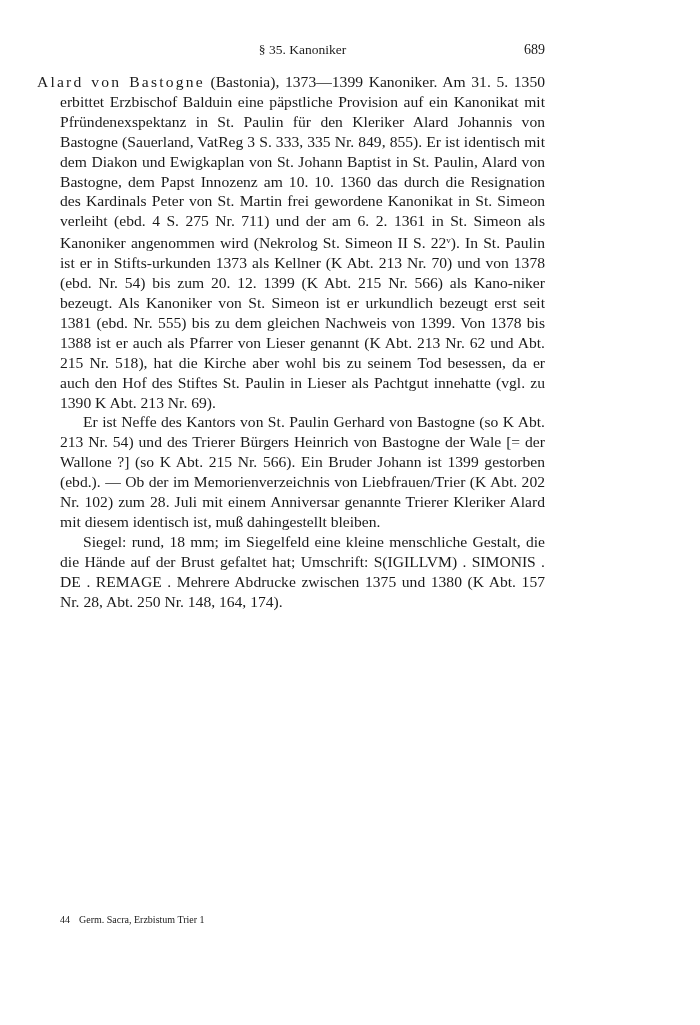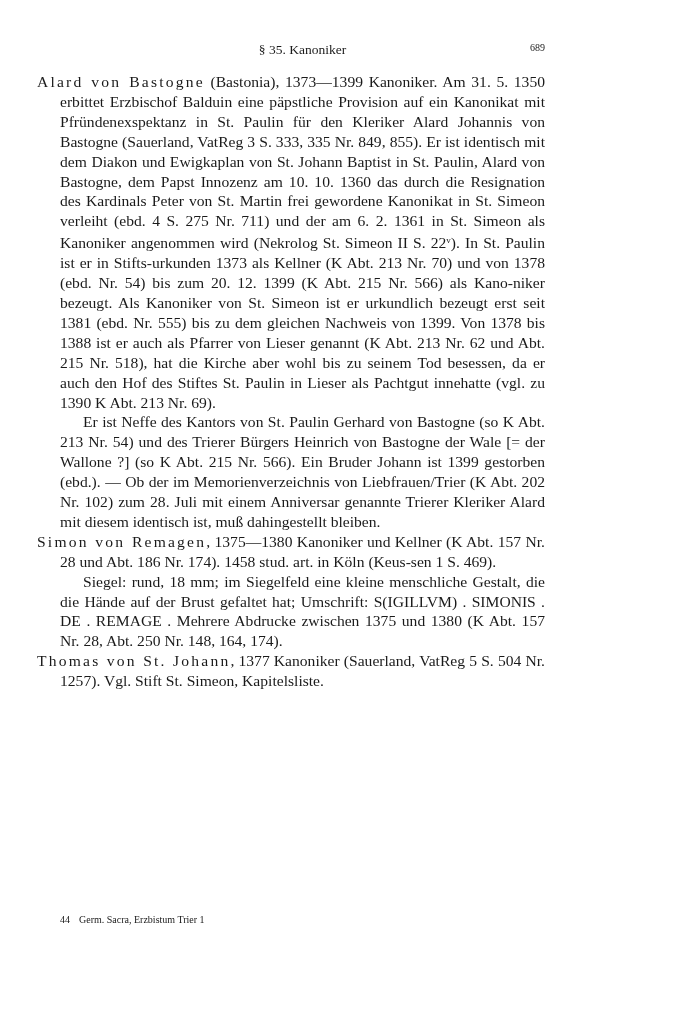--- a/index.html
+++ b/index.html
@@ -1,20 +1,20 @@
 <!DOCTYPE html>
 <html><head>
 <meta charset="utf-8">
 <style>
   html, body { margin:0; padding:0; background:#ffffff; }
   body { width:700px; height:1025px; position:relative; overflow:hidden;
          font-family:"Liberation Serif","DejaVu Serif",serif; color:#1a1a1a; }
   .running-head { position:absolute; top:42px; left:60px; width:485px; height:20px; font-size:13.5px; }
   .running-head .title { position:absolute; left:0; right:0; text-align:center; padding-left:0; }
-  .running-head .pageno { position:absolute; right:0; top:0; font-size:10px; }
+  .running-head .pageno { position:absolute; right:0; top:0; font-size:14px; }
   .body { position:absolute; top:72px; left:37px; width:508px; font-size:15.6px; line-height:19.9px; }
   .entry p { margin:0; text-align:justify; text-align-last:left; }
   .entry .lead { text-indent:0; padding-left:23px; text-indent:-23px; }
   .entry .para { padding-left:23px; text-indent:23px; }
   .spaced { letter-spacing:2.2px; }
   .it { }
   .sup { font-size:9px; vertical-align:5px; }
   .footnote { position:absolute; top:914px; left:60px; font-size:10px; }
   .footnote .num { margin-right:9px; }
 </style>
@@ -27,25 +27,21 @@
 </div>
 
 <div class="body">
 
   <div class="entry">
     <p class="lead"><span class="spaced">Alard von Bastogne</span> <span class="it">(Bastonia)</span><span>, 1373—1399 Kanoniker. Am 31. 5. 1350 erbittet Erzbischof Balduin eine päpstliche Provision auf ein Kanonikat mit Pfründenexspektanz in St. Paulin für den Kleriker Alard </span><span class="it">Johannis</span><span> von Bastogne (Sauerland, VatReg 3 S. 333, 335 Nr. 849, 855). Er ist identisch mit dem Diakon und Ewigkaplan von St. Johann Baptist in St. Paulin, Alard von Bastogne, dem Papst Innozenz am 10. 10. 1360 das durch die Resignation des Kardinals Peter von St. Martin frei gewordene Kanonikat in St. Simeon verleiht (ebd. 4 S. 275 Nr. 711) und der am 6. 2. 1361 in St. Simeon als Kanoniker angenommen wird (Nekrolog St. Simeon II S. 22</span><span class="sup">v</span><span>). In St. Paulin ist er in Stifts-urkunden 1373 als Kellner (K Abt. 213 Nr. 70) und von 1378 (ebd. Nr. 54) bis zum 20. 12. 1399 (K Abt. 215 Nr. 566) als Kano-niker bezeugt. Als Kanoniker von St. Simeon ist er urkundlich bezeugt erst seit 1381 (ebd. Nr. 555) bis zu dem gleichen Nachweis von 1399. Von 1378 bis 1388 ist er auch als Pfarrer von Lieser genannt (K Abt. 213 Nr. 62 und Abt. 215 Nr. 518), hat die Kirche aber wohl bis zu seinem Tod besessen, da er auch den Hof des Stiftes St. Paulin in Lieser als Pachtgut innehatte (vgl. zu 1390 K Abt. 213 Nr. 69).</span></p>
     <p class="para"><span>Er ist Neffe des Kantors von St. Paulin Gerhard von Bastogne (so K Abt. 213 Nr. 54) und des Trierer Bürgers Heinrich von Bastogne der </span><span class="it">Wale</span><span> [= der Wallone ?] (so K Abt. 215 Nr. 566). Ein Bruder Johann ist 1399 gestorben (ebd.). — Ob der im Memorienverzeichnis von Liebfrauen/Trier (K Abt. 202 Nr. 102) zum 28. Juli mit einem Anniversar genannte Trierer Kleriker Alard mit diesem identisch ist, muß dahingestellt bleiben.</span></p>
   </div>
 
   <div class="entry">
-    <p class="lead"><span class="spaced">Simon von Remagen</span><span>, 1375—1380 Kanoniker und Kellner (K Abt. 157 Nr. 28 und Abt. 186 Nr. 174). 1458 stud. art. in Köln (Keus-sen 1 S. 469).</span></p>
     <p class="para">Siegel: rund, 18 mm; im Siegelfeld eine kleine menschliche Gestalt, die die Hände auf der Brust gefaltet hat; Umschrift: S(IGILLVM) . SIMONIS . DE . REMAGE . Mehrere Abdrucke zwischen 1375 und 1380 (K Abt. 157 Nr. 28, Abt. 250 Nr. 148, 164, 174).</p>
   </div>
 
-  <div class="entry">
-    <p class="lead"><span class="spaced">Thomas von St. Johann</span><span>, 1377 Kanoniker (Sauerland, VatReg 5 S. 504 Nr. 1257). Vgl. Stift St. Simeon, Kapitelsliste.</span></p>
-  </div>
 
 </div>
 
 <div class="footnote">
   <span class="num">44</span><span>Germ. Sacra, Erzbistum Trier 1</span>
 </div>
 
 </body></html>

